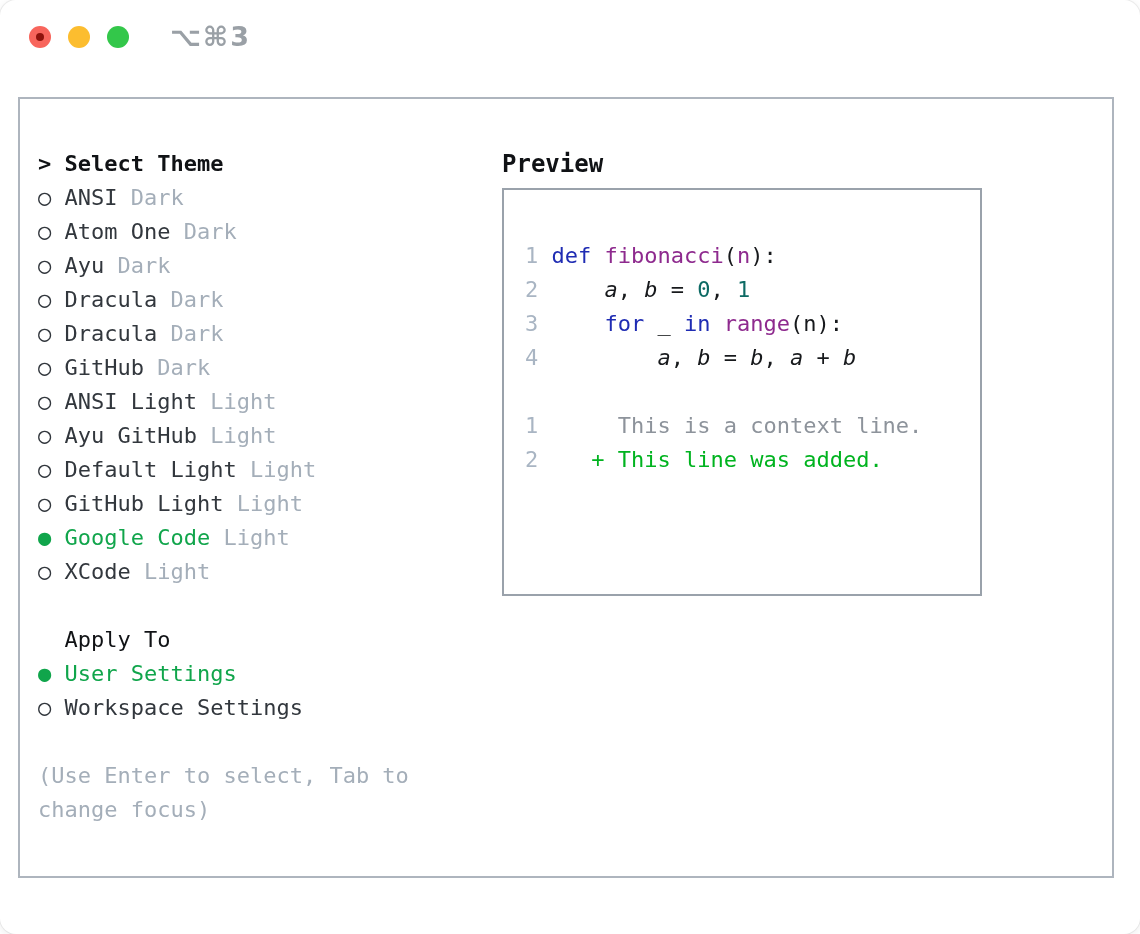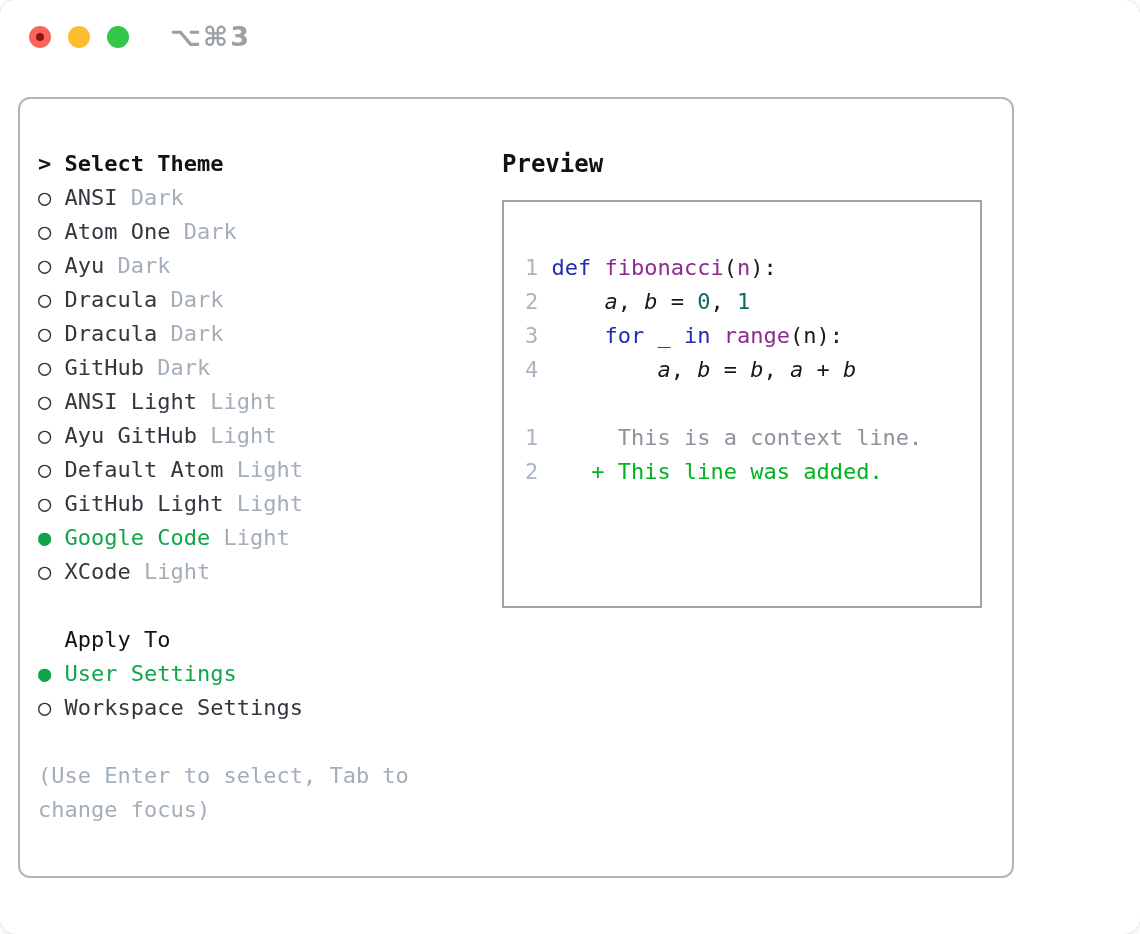--- a/index.html
+++ b/index.html
@@ -21,40 +21,40 @@
   .tl.green  { background:var(--traffic-green); }
   .tl.red .dot { position:absolute; left:7px; top:7px; width:8px; height:8px; border-radius:50%; background:var(--traffic-red-dot); }
   .shortcut {
     position:absolute; left:170px; top:21px;
     font-family:"DejaVu Sans","Liberation Sans",sans-serif;
     font-size:27px; font-weight:bold; color:var(--shortcut-gray); letter-spacing:2px;
   }
 
   
   .main-box {
-    margin-left:18px; width:996px; height:781px;
-    border:2px solid var(--outer-border); border-radius:12px;
+    margin-left:18px; width:1096px; height:781px;
+    border:2px solid var(--outer-border); border-radius:0;
     display:flex; padding:48px 0 0 18px; background:#fff;
   }
   .left-col { width:444px; flex:none; }
   .right-col { margin-left:20px; flex:none; }
 
   .row { height:34px; line-height:34px; font-size:22px; white-space:pre; color:var(--item-text); }
   .row.blank { height:34px; }
   .bold { font-weight:bold; color:var(--title-text); }
   .variant { color:var(--muted-gray); }
   .selected .marker, .selected .name { color:var(--accent-green); }
   .help {
     width:430px; font-size:22px; line-height:34px; color:var(--muted-gray);
   }
 
   
   .preview-title { height:34px; line-height:34px; font-size:24px; }
   .preview-box {
-    margin-top:19px; width:480px; height:408px;
+    margin-top:7px; width:480px; height:408px;
     border:2px solid var(--preview-border); background:#fff;
     padding:49px 0 0 21px; overflow:hidden;
   }
   .pline { height:34px; line-height:34px; font-size:22px; white-space:pre; color:#17191c; }
   .ln { color:var(--line-number); }
   .tok-keyword  { color:var(--keyword-blue); }
   .tok-function { color:var(--function-purple); }
   .tok-literal  { color:var(--literal-teal); }
   .tok-variable { color:#17191c; font-style:italic; }
   .tok-plain    { color:#17191c; }
@@ -82,21 +82,21 @@
       <div class="row"><span class="bold">&gt;</span><span class="bold"> </span><span class="bold">Select Theme</span></div>
       <div id="theme-items">
           <div class="row item"><span class="marker">○ </span><span class="name">ANSI</span><span class="variant"> Dark</span></div>
           <div class="row item"><span class="marker">○ </span><span class="name">Atom One</span><span class="variant"> Dark</span></div>
           <div class="row item"><span class="marker">○ </span><span class="name">Ayu</span><span class="variant"> Dark</span></div>
           <div class="row item"><span class="marker">○ </span><span class="name">Dracula</span><span class="variant"> Dark</span></div>
           <div class="row item"><span class="marker">○ </span><span class="name">Dracula</span><span class="variant"> Dark</span></div>
           <div class="row item"><span class="marker">○ </span><span class="name">GitHub</span><span class="variant"> Dark</span></div>
           <div class="row item"><span class="marker">○ </span><span class="name">ANSI Light</span><span class="variant"> Light</span></div>
           <div class="row item"><span class="marker">○ </span><span class="name">Ayu GitHub</span><span class="variant"> Light</span></div>
-          <div class="row item"><span class="marker">○ </span><span class="name">Default Atom</span><span class="variant"> Light</span></div>
+          <div class="row item"><span class="marker">○ </span><span class="name">Default Light</span><span class="variant"> Light</span></div>
           <div class="row item"><span class="marker">○ </span><span class="name">GitHub Light</span><span class="variant"> Light</span></div>
           <div class="row item selected"><span class="marker">● </span><span class="name">Google Code</span><span class="variant"> Light</span></div>
           <div class="row item"><span class="marker">○ </span><span class="name">XCode</span><span class="variant"> Light</span></div>
         </div>
       <div class="row blank"> </div>
       <div class="row"><span>  </span><span style="color:var(--title-text)">Apply To</span></div>
       <div id="apply-items">
           <div class="row item selected"><span class="marker">● </span><span class="name">User Settings</span></div>
           <div class="row item"><span class="marker">○ </span><span class="name">Workspace Settings</span></div>
         </div>

